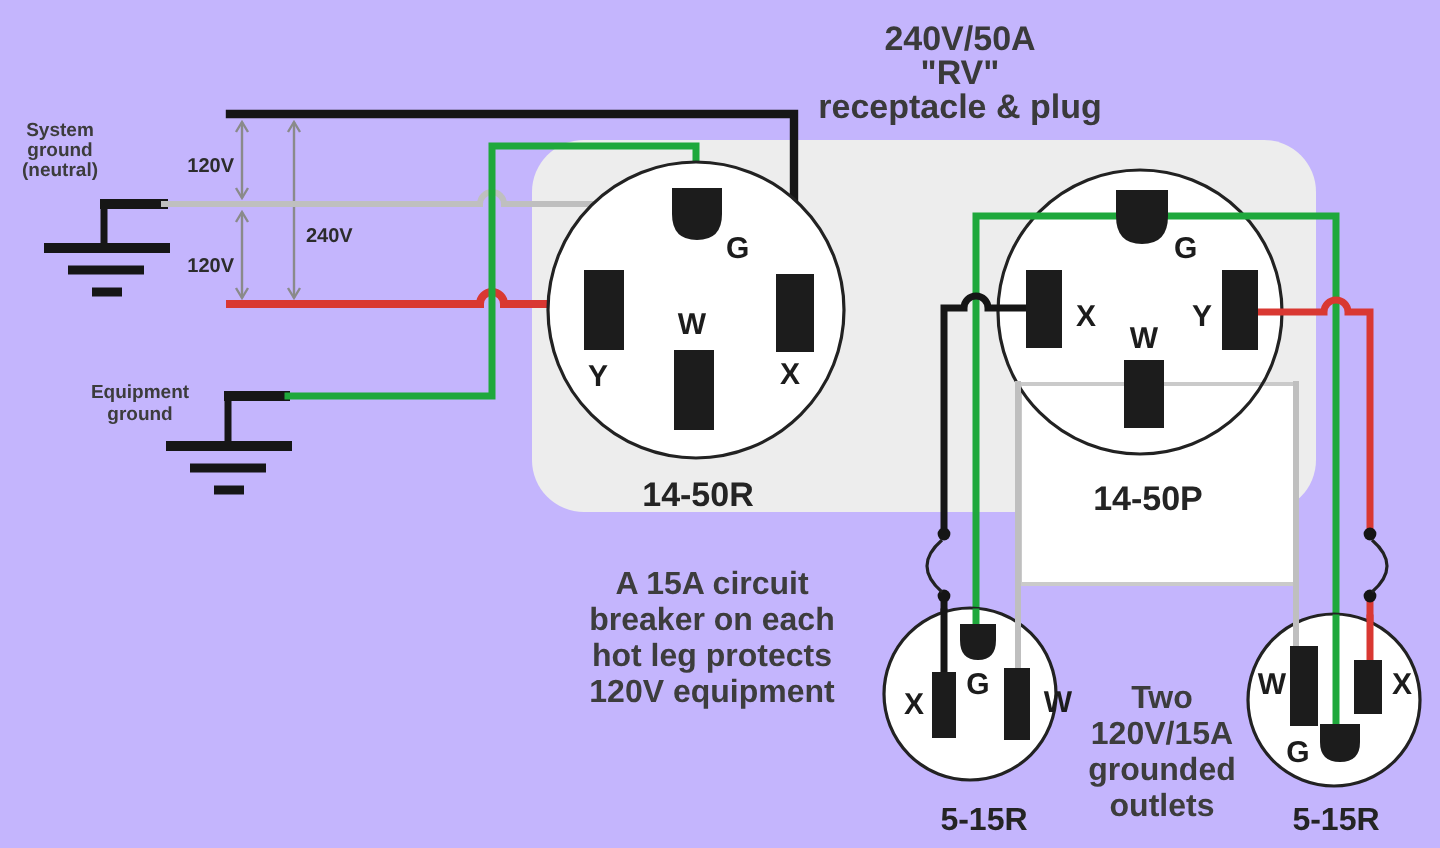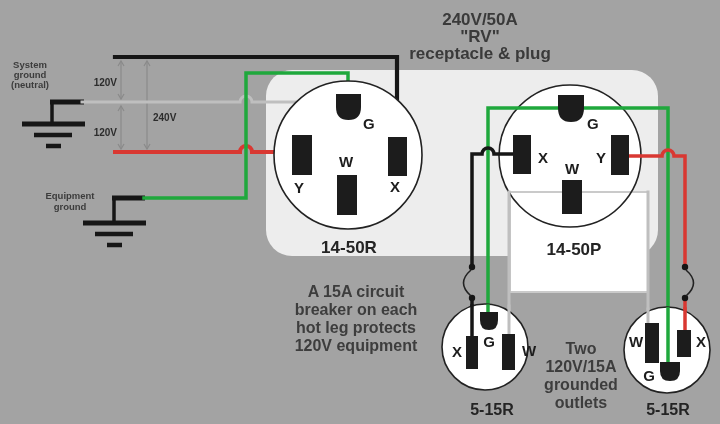--- a/index.html
+++ b/index.html
@@ -1,16 +1,16 @@
 <!DOCTYPE html>
 <html><head>
 <meta charset="utf-8">
 <style>
   html,body{margin:0;padding:0;background:#ffffff;}
-  .stage{position:relative;width:720px;height:424px;background:#a3a3a3;overflow:hidden;
+  .stage{position:relative;width:720px;height:424px;background:#c4b5fd;overflow:hidden;
          font-family:"Liberation Sans", sans-serif;}
   svg{position:absolute;left:0;top:0;}
   text{font-family:"Liberation Sans", sans-serif;}
   .t-title{font-size:17px;font-weight:bold;fill:#3a3a3a;}
   .t-note{font-size:16px;font-weight:bold;fill:#3d3d3d;}
   .t-pin{font-size:15px;font-weight:bold;fill:#1c1c1c;}
   .t-dev{font-size:17px;font-weight:bold;fill:#242424;}
   .t-dev-sm{font-size:16px;font-weight:bold;fill:#242424;}
   .t-small{font-size:9.5px;font-weight:bold;fill:#3c3c3c;}
   .t-volt{font-size:10px;font-weight:bold;fill:#2c2c2c;}

